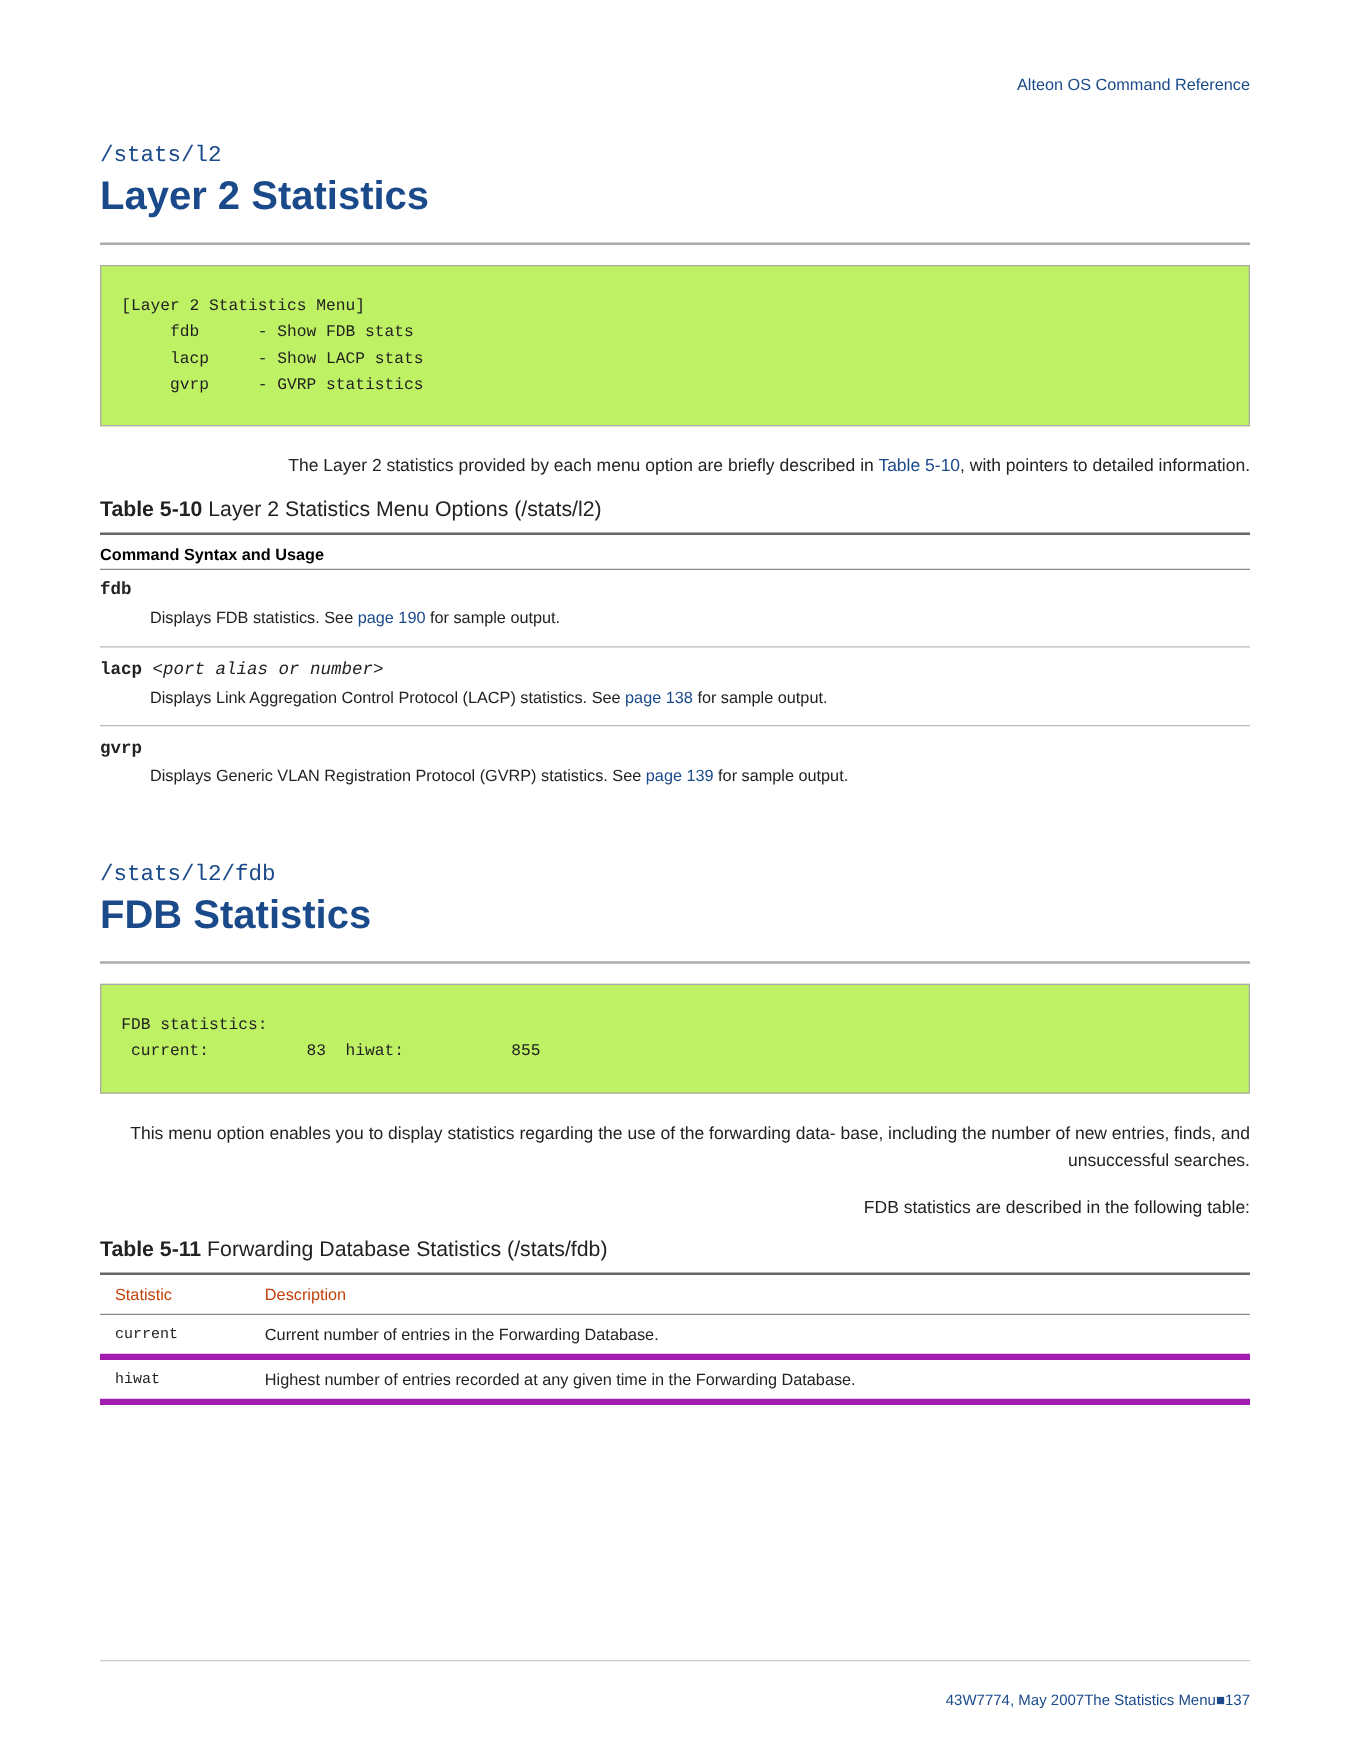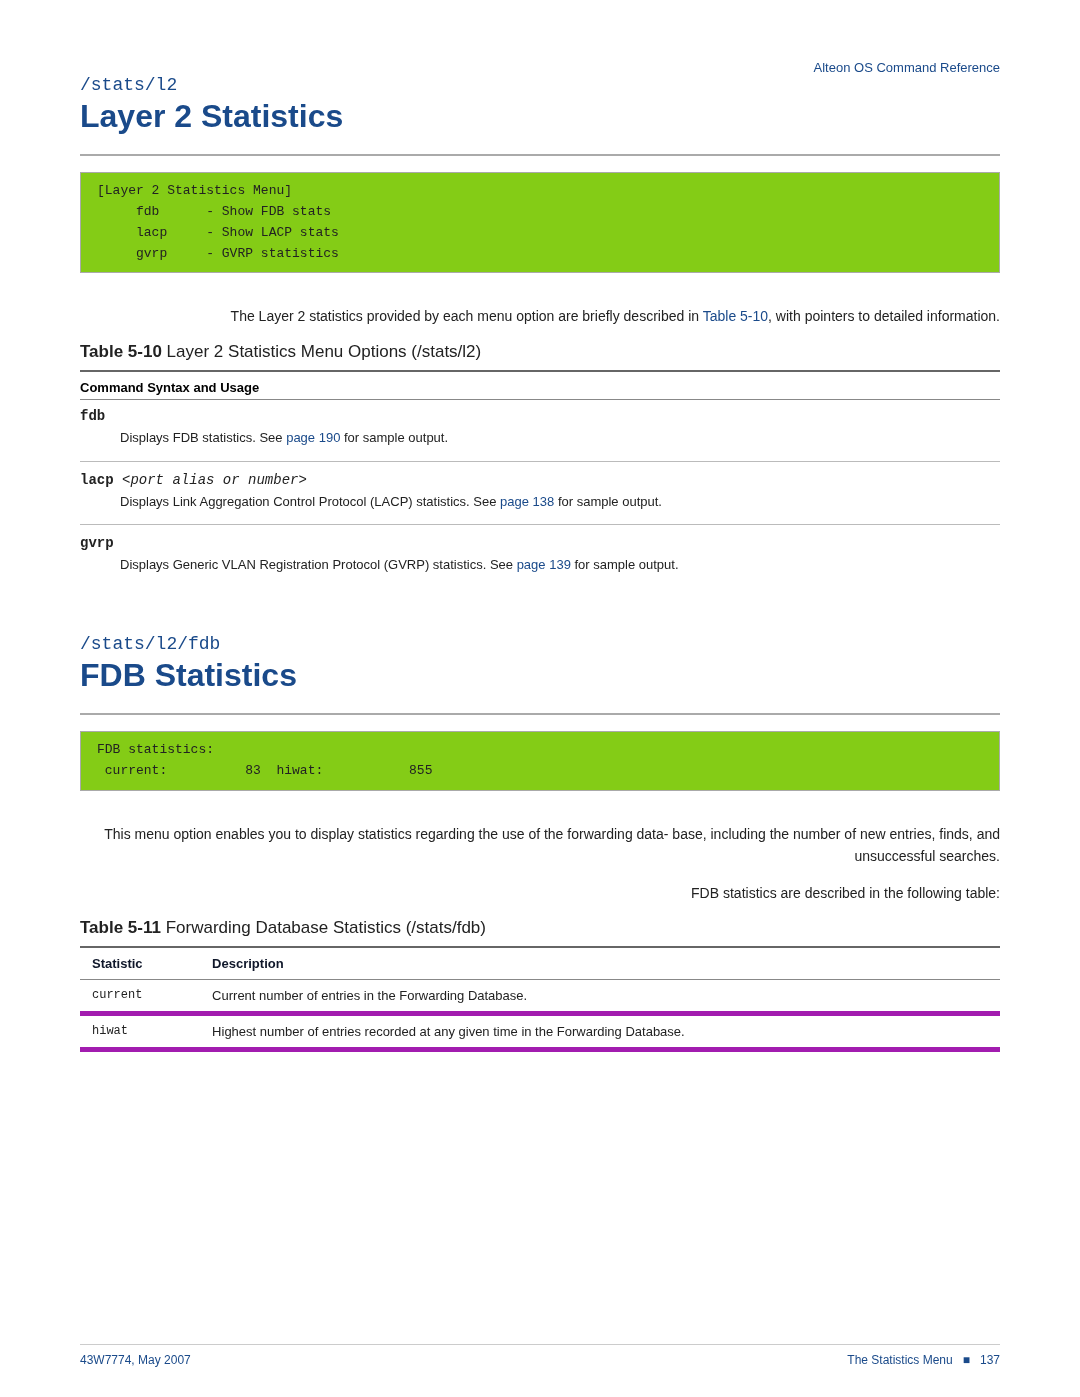--- a/index.html
+++ b/index.html
@@ -23,20 +23,21 @@
       min-height: 1397px;
       background: #ffffff;
       padding: 60px 80px 60px 80px;
       position: relative;
     }
 
     .header-right {
       text-align: right;
       color: #1a4a8a;
       font-size: 13px;
+      margin-bottom: 40px;
     }
 
     .section-path {
       font-family: 'Courier New', Courier, monospace;
       font-size: 18px;
       color: #1a4a8a;
       font-weight: normal;
       margin-bottom: 4px;
     }
 
@@ -55,26 +56,26 @@
     }
 
     .divider-thin {
       border: none;
       border-top: 1px solid #bbbbbb;
       margin: 10px 0;
     }
 
     .code-box {
       border: 1px solid #aaaaaa;
-      background: #84cc16;
-      padding: 8px 16px;
-      font-family: 'Courier New', Courier, monospace;
-      font-size: 13px;
-      color: #222222;
-      margin-bottom: 32px;
+      background: #bef264;
+      padding: 22px 16px;
+      font-family: 'Courier New', Courier, monospace;
+      font-size: 13px;
+      color: #222222;
+      margin-bottom: 20px;
       line-height: 1.6;
     }
 
     .body-text {
       font-size: 14px;
       color: #222222;
       line-height: 1.6;
       margin-bottom: 14px;
       text-align: right;
     }
@@ -90,22 +91,22 @@
     }
 
     .data-table {
       width: 100%;
       border-collapse: collapse;
       margin-bottom: 20px;
     }
 
     .data-table th {
       background: #ffffff;
-      color: #0f172a;
-      font-weight: bold;
+      color: #c2410c;
+      font-weight: normal;
       font-size: 13px;
       padding: 8px 12px;
       text-align: left;
       border-top: 2px solid #666666;
       border-bottom: 1px solid #888888;
     }
 
     .data-table td {
       padding: 8px 12px;
       font-size: 13px;
@@ -150,32 +151,32 @@
       color: #1a4a8a;
       text-decoration: none;
     }
 
     .footer {
       position: absolute;
       bottom: 30px;
       left: 80px;
       right: 80px;
       display: flex;
-      justify-content: space-between;
+      justify-content: flex-end;
       align-items: center;
       font-size: 12px;
       color: #1a4a8a;
       border-top: 1px solid #cccccc;
-      padding-top: 8px;
+      padding-top: 24px;
     }
 
     .footer-right {
       display: flex;
       align-items: center;
-      gap: 10px;
+      gap: 0;
     }
   </style>
 </head>
 <body>
 
 <div class="page">
 
   
   <div class="header-right">Alteon OS  Command Reference</div>
 

